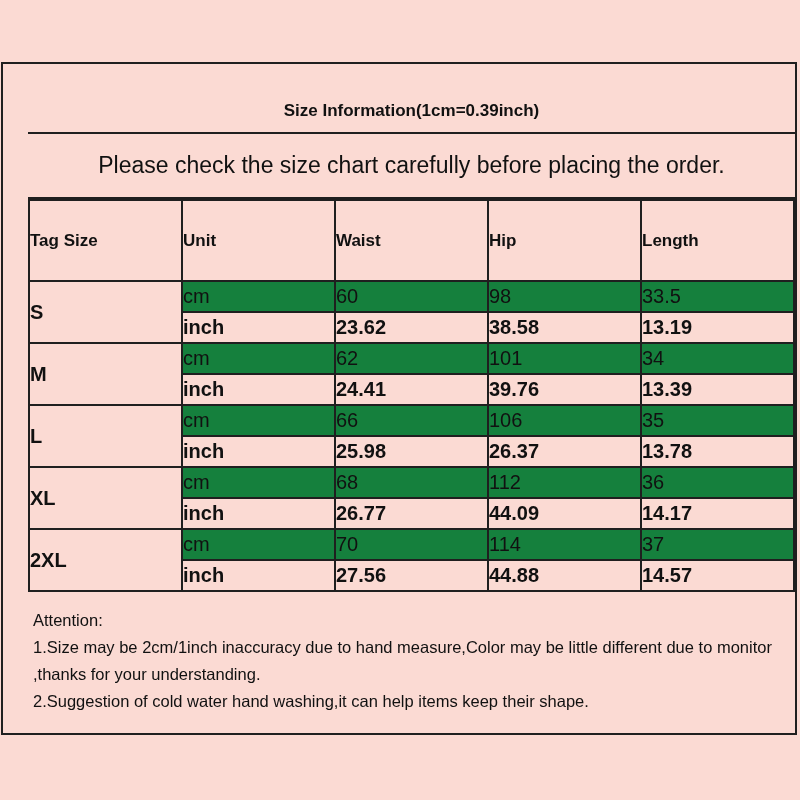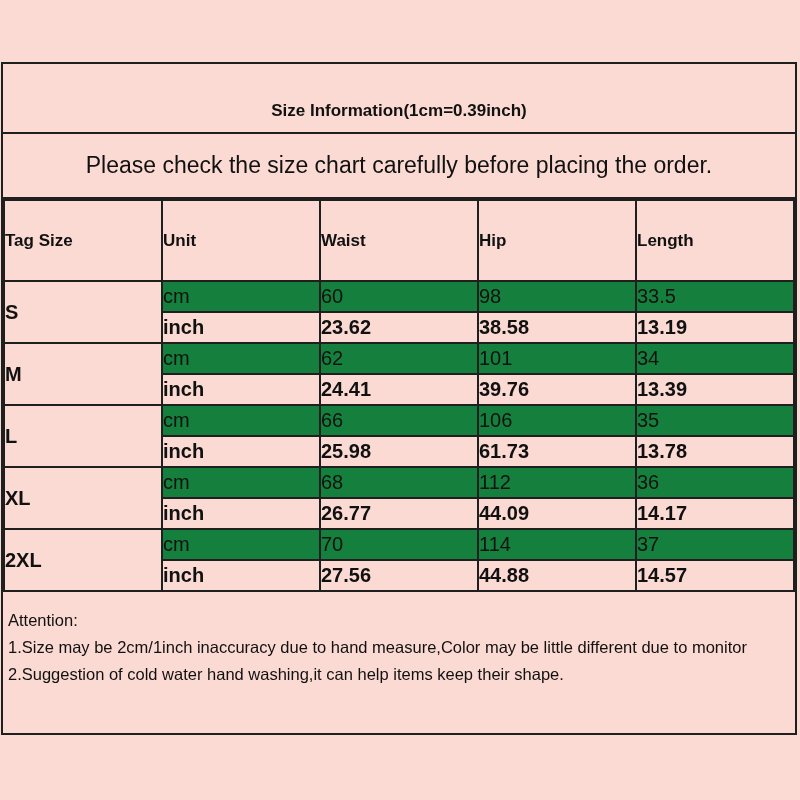--- a/index.html
+++ b/index.html
@@ -23,20 +23,21 @@
     position: absolute;
     top: 62px;
     left: 1px;
     width: 796px;
     height: 673px;
     box-sizing: border-box;
     border: 2px solid #1f1f1f;
     background: #fbdad3;
     display: flex;
     flex-direction: column;
+    padding-left: 25px;
   }
   .title-row {
     height: 70px;
     box-sizing: border-box;
     border-bottom: 2px solid #1f1f1f;
     display: flex;
     align-items: flex-end;
     justify-content: center;
     padding-bottom: 11px;
     font-size: 17px;
@@ -155,21 +156,21 @@
         <tr class="row-cm">
           <td rowspan="2" class="tag-cell">L</td>
           <td>cm</td>
           <td>66</td>
           <td>106</td>
           <td>35</td>
         </tr>
         <tr class="row-inch">
           <td>inch</td>
           <td>25.98</td>
-          <td>61.73</td>
+          <td>26.37</td>
           <td>13.78</td>
         </tr>
 
         <tr class="row-cm">
           <td rowspan="2" class="tag-cell">XL</td>
           <td>cm</td>
           <td>68</td>
           <td>112</td>
           <td>36</td>
         </tr>
@@ -193,17 +194,18 @@
           <td>44.88</td>
           <td>14.57</td>
         </tr>
 
       </tbody>
     </table>
 
     <div class="attention">
       <div>Attention:</div>
       <div>1.Size may be 2cm/1inch inaccuracy due to hand measure,Color may be little different due to monitor</div>
+      <div>,thanks for your understanding.</div>
       <div>2.Suggestion of cold water hand washing,it can help items keep their shape.</div>
     </div>
 
   </div>
 </div>
 
 </body></html>

